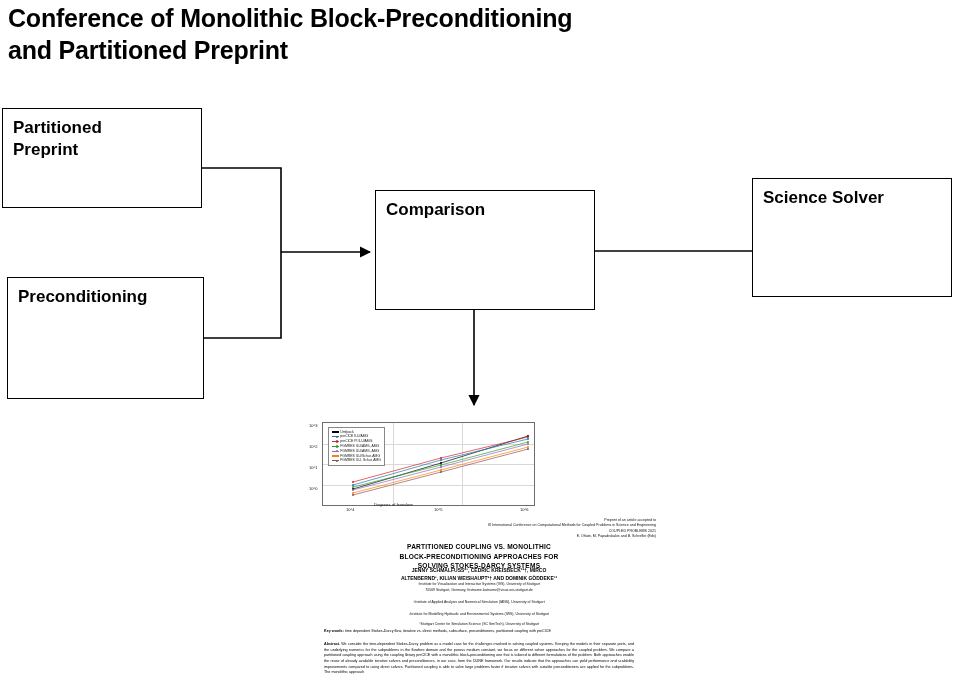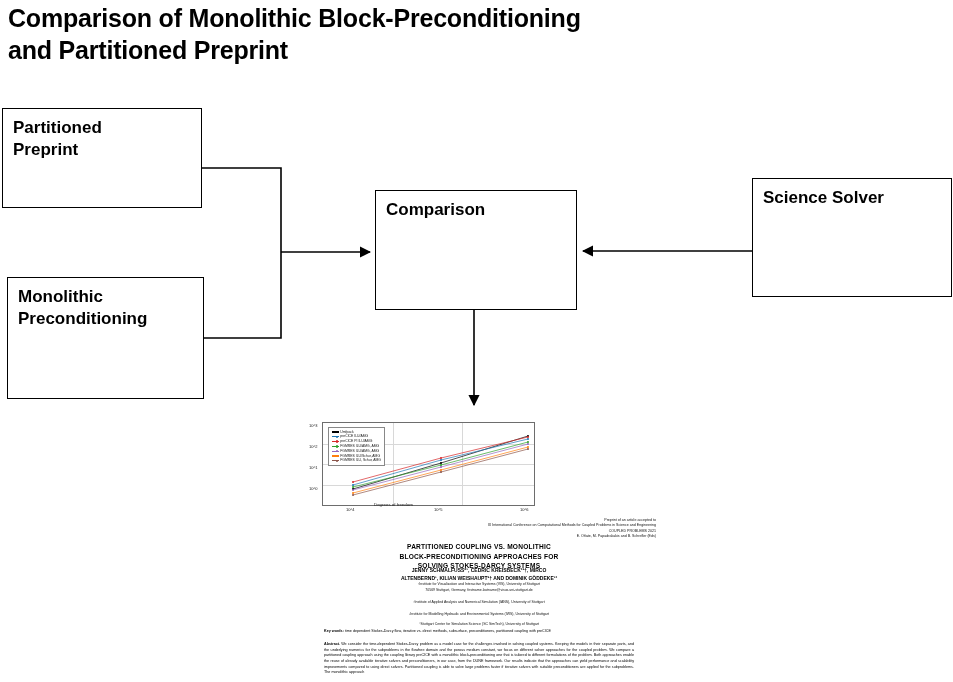--- a/index.html
+++ b/index.html
@@ -47,21 +47,21 @@
   }
   #node-monolithic {
     left: 7px;
     top: 277px;
     width: 197px;
     height: 122px;
   }
   #node-comparison {
     left: 375px;
     top: 190px;
-    width: 202px;
+    width: 220px;
     height: 120px;
   }
   #node-direct {
     left: 752px;
     top: 178px;
     width: 200px;
     height: 119px;
   }
 
   svg#connectors {
@@ -197,21 +197,21 @@
     top: 124px;
     font-size: 3.7px;
     line-height: 1.52;
     text-align: justify;
   }
 </style>
 </head>
 <body>
 
 <div id="title">
-  <span class="line">Comparison of Monolithic Block-Preconditioning</span>
+  <span class="line">Conference of Monolithic Block-Preconditioning</span>
   <span class="line">and Partitioned Preprint</span>
 </div>
 
 <svg id="connectors">
   <defs>
     <marker id="arrow-r" viewBox="0 0 10 10" refX="9" refY="5" markerWidth="7" markerHeight="7" orient="auto-start-reverse">
       <path d="M 0 0 L 10 5 L 0 10 z" fill="#000"></path>
     </marker>
     <marker id="arrow-l" viewBox="0 0 10 10" refX="9" refY="5" markerWidth="7" markerHeight="7" orient="auto-start-reverse">
       <path d="M 0 0 L 10 5 L 0 10 z" fill="#000"></path>
@@ -228,21 +228,20 @@
 
   <path d="M 474 310 L 474 405" stroke="#000" stroke-width="1.6" fill="none" marker-end="url(#arrow-d)"></path>
 </svg>
 
 <div class="node" id="node-partitioned">
   <span class="line">Partitioned</span>
   <span class="line">Preprint</span>
 </div>
 
 <div class="node" id="node-monolithic">
-  <span class="line">Monolithic</span>
   <span class="line">Preconditioning</span>
 </div>
 
 <div class="node" id="node-comparison">
   <span class="line">Comparison</span>
 </div>
 
 <div class="node" id="node-direct">
   <span class="line">Science Solver</span>
 </div>

